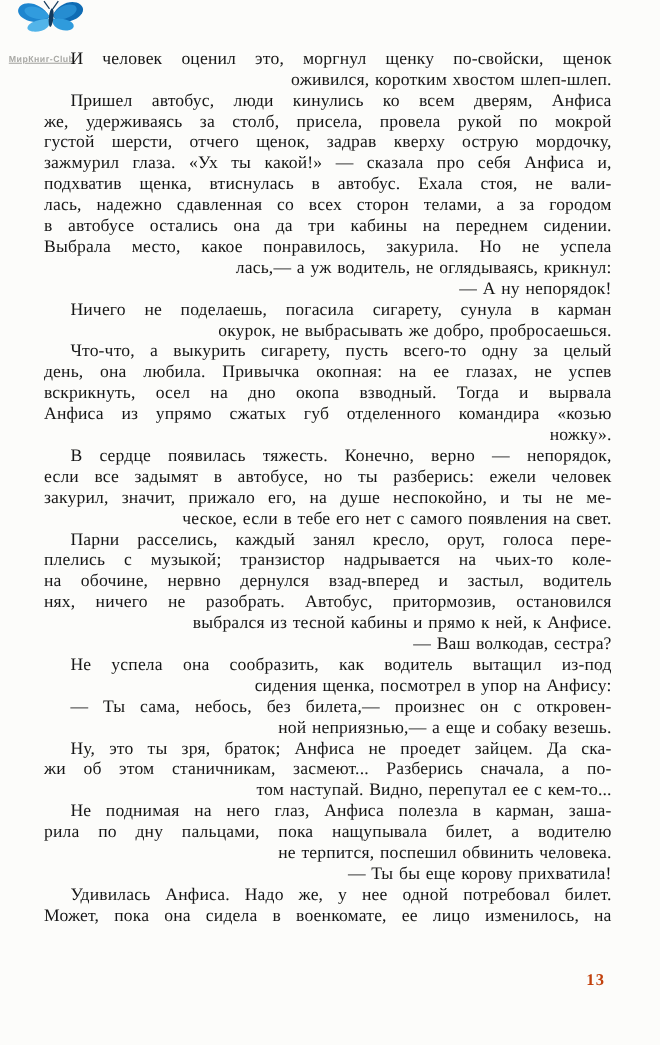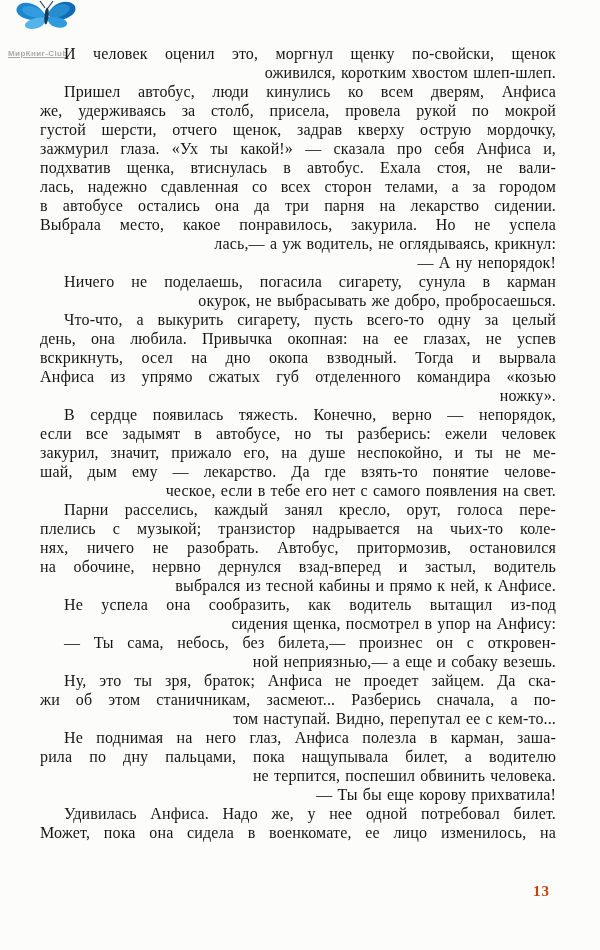--- a/index.html
+++ b/index.html
@@ -94,41 +94,41 @@
 
   <div class="textblock">
       <div class="line first just">И человек оценил это, моргнул щенку по-свойски, щенок</div>
       <div class="line">оживился, коротким хвостом шлеп-шлеп.</div>
       <div class="line first just">Пришел автобус, люди кинулись ко всем дверям, Анфиса</div>
       <div class="line just">же, удерживаясь за столб, присела, провела рукой по мокрой</div>
       <div class="line just">густой шерсти, отчего щенок, задрав кверху острую мордочку,</div>
       <div class="line just">зажмурил глаза. «Ух ты какой!» — сказала про себя Анфиса и,</div>
       <div class="line just">подхватив щенка, втиснулась в автобус. Ехала стоя, не вали-</div>
       <div class="line just">лась, надежно сдавленная со всех сторон телами, а за городом</div>
-      <div class="line just">в автобусе остались она да три парня на лекарство сидении.</div>
+      <div class="line just">в автобусе остались она да три кабины на переднем сидении.</div>
       <div class="line just">Выбрала место, какое понравилось, закурила. Но не успела</div>
       <div class="line">лась,— а уж водитель, не оглядываясь, крикнул:</div>
       <div class="line first">— А ну непорядок!</div>
       <div class="line first just">Ничего не поделаешь, погасила сигарету, сунула в карман</div>
       <div class="line">окурок, не выбрасывать же добро, пробросаешься.</div>
       <div class="line first just">Что-что, а выкурить сигарету, пусть всего-то одну за целый</div>
       <div class="line just">день, она любила. Привычка окопная: на ее глазах, не успев</div>
       <div class="line just">вскрикнуть, осел на дно окопа взводный. Тогда и вырвала</div>
       <div class="line just">Анфиса из упрямо сжатых губ отделенного командира «козью</div>
       <div class="line">ножку».</div>
       <div class="line first just">В сердце появилась тяжесть. Конечно, верно — непорядок,</div>
       <div class="line just">если все задымят в автобусе, но ты разберись: ежели человек</div>
       <div class="line just">закурил, значит, прижало его, на душе неспокойно, и ты не ме-</div>
-      <div class="line just">шай, дым ему — лекарство. Да где взять-то понятие челове-</div>
       <div class="line">ческое, если в тебе его нет с самого появления на свет.</div>
       <div class="line first just">Парни расселись, каждый занял кресло, орут, голоса пере-</div>
       <div class="line just">плелись с музыкой; транзистор надрывается на чьих-то коле-</div>
+      <div class="line just">на обочине, нервно дернулся взад-вперед и застыл, водитель</div>
       <div class="line just">нях, ничего не разобрать. Автобус, притормозив, остановился</div>
-      <div class="line just">на обочине, нервно дернулся взад-вперед и застыл, водитель</div>
       <div class="line">выбрался из тесной кабины и прямо к ней, к Анфисе.</div>
+      <div class="line first">— Ваш волкодав, сестра?</div>
       <div class="line first just">Не успела она сообразить, как водитель вытащил из-под</div>
       <div class="line">сидения щенка, посмотрел в упор на Анфису:</div>
       <div class="line first just">— Ты сама, небось, без билета,— произнес он с откровен-</div>
       <div class="line">ной неприязнью,— а еще и собаку везешь.</div>
       <div class="line first just">Ну, это ты зря, браток; Анфиса не проедет зайцем. Да ска-</div>
       <div class="line just">жи об этом станичникам, засмеют... Разберись сначала, а по-</div>
       <div class="line">том наступай. Видно, перепутал ее с кем-то...</div>
       <div class="line first just">Не поднимая на него глаз, Анфиса полезла в карман, заша-</div>
       <div class="line just">рила по дну пальцами, пока нащупывала билет, а водителю</div>
       <div class="line">не терпится, поспешил обвинить человека.</div>

